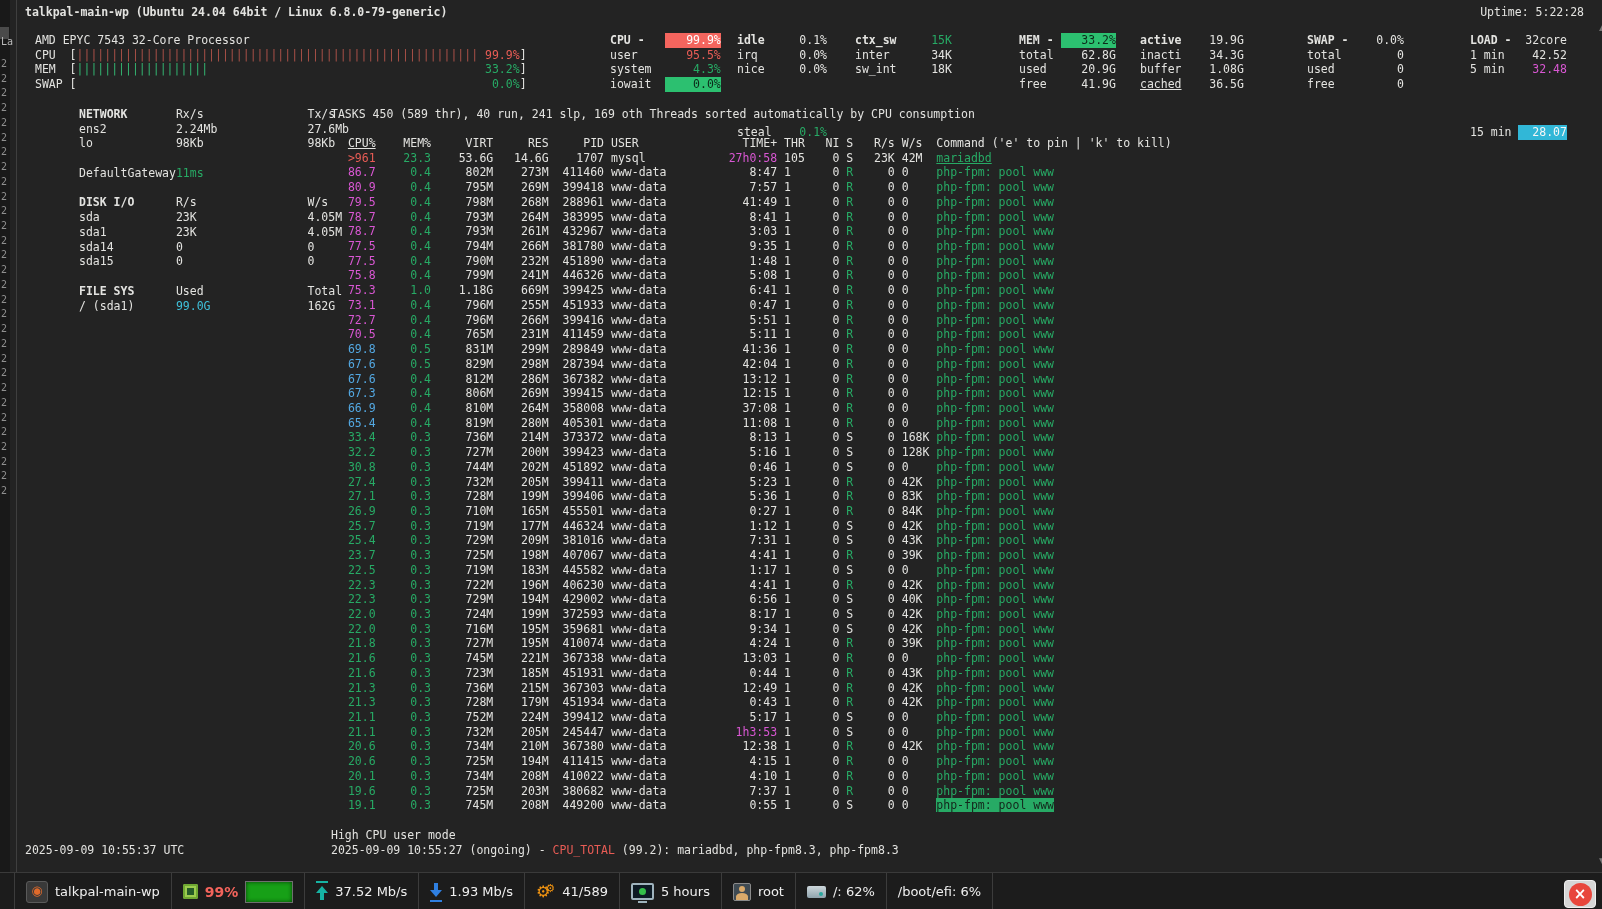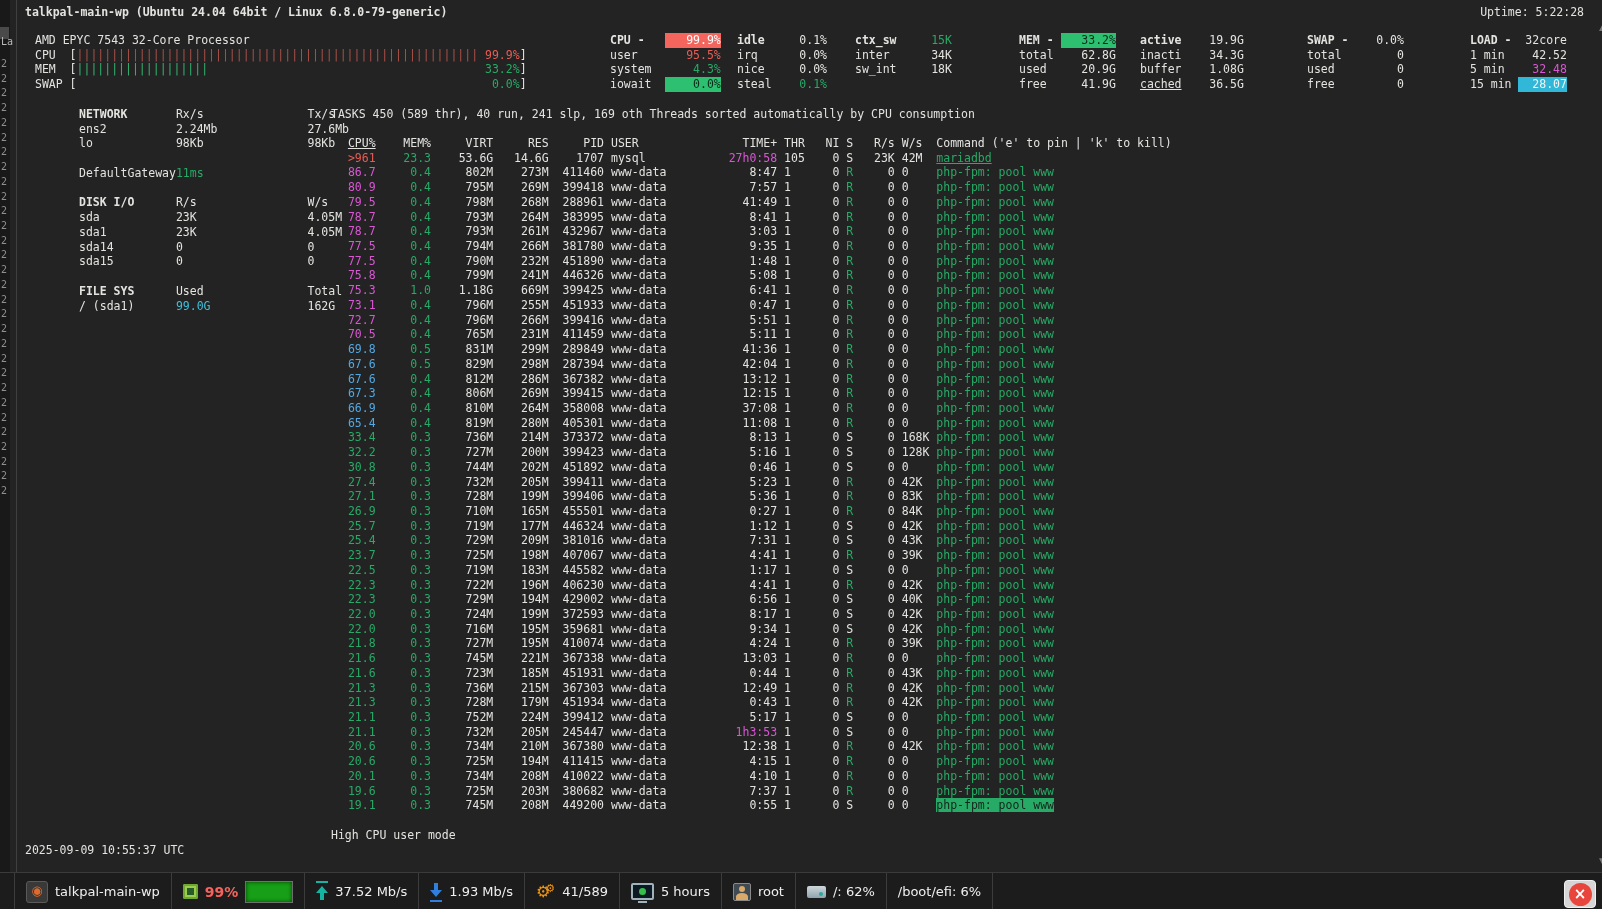--- a/index.html
+++ b/index.html
@@ -157,21 +157,21 @@
         <div class="sblock" style="left: 593px;">
           <div class="srow"><span class="sl" style="width: 8ch;">CPU -</span><span class="sv hlred" style="width: 8ch;">99.9%</span></div>
           <div class="srow"><span class="sl" style="width: 8ch;">user</span><span class="sv red" style="width: 8ch;">95.5%</span></div>
           <div class="srow"><span class="sl" style="width: 8ch;">system</span><span class="sv green" style="width: 8ch;">4.3%</span></div>
           <div class="srow"><span class="sl" style="width: 8ch;">iowait</span><span class="sv hlgreen" style="width: 8ch;">0.0%</span></div>
         </div>
         <div class="sblock" style="left: 720px;">
           <div class="srow"><span class="sl" style="width: 7ch;">idle</span><span class="sv" style="width: 6ch;">0.1%</span></div>
           <div class="srow"><span class="sl" style="width: 7ch;">irq</span><span class="sv" style="width: 6ch;">0.0%</span></div>
           <div class="srow"><span class="sl" style="width: 7ch;">nice</span><span class="sv" style="width: 6ch;">0.0%</span></div>
-          <div class="srow"><span class="sl" style="width: 7ch;">steal</span><span class="sv green" style="width: 6ch;">0.1%</span></div>
+          <div class="srow"><span class="sl" style="width: 7ch; margin-top: 48px;">steal</span><span class="sv green" style="width: 6ch;">0.1%</span></div>
         </div>
         <div class="sblock" style="left: 838px;">
           <div class="srow"><span class="sl" style="width: 7ch;">ctx_sw</span><span class="sv green" style="width: 7ch;">15K</span></div>
           <div class="srow"><span class="sl" style="width: 7ch;">inter</span><span class="sv" style="width: 7ch;">34K</span></div>
           <div class="srow"><span class="sl" style="width: 7ch;">sw_int</span><span class="sv" style="width: 7ch;">18K</span></div>
         </div>
         <div class="sblock" style="left: 1002px;">
           <div class="srow"><span class="sl" style="width: 6ch;">MEM -</span><span class="sv hlgreen" style="width: 8ch;">33.2%</span></div>
           <div class="srow"><span class="sl" style="width: 6ch;">total</span><span class="sv" style="width: 8ch;">62.8G</span></div>
           <div class="srow"><span class="sl" style="width: 6ch;">used</span><span class="sv" style="width: 8ch;">20.9G</span></div>
@@ -186,21 +186,21 @@
         <div class="sblock" style="left: 1290px;">
           <div class="srow"><span class="sl" style="width: 6ch;">SWAP -</span><span class="sv" style="width: 8ch;">0.0%</span></div>
           <div class="srow"><span class="sl" style="width: 6ch;">total</span><span class="sv" style="width: 8ch;">0</span></div>
           <div class="srow"><span class="sl" style="width: 6ch;">used</span><span class="sv" style="width: 8ch;">0</span></div>
           <div class="srow"><span class="sl" style="width: 6ch;">free</span><span class="sv" style="width: 8ch;">0</span></div>
         </div>
         <div class="sblock" style="left: 1453px;">
           <div class="srow"><span class="sl" style="width: 7ch;">LOAD -</span><span class="sv" style="width: 7ch;">32core</span></div>
           <div class="srow"><span class="sl" style="width: 7ch;">1 min</span><span class="sv" style="width: 7ch;">42.52</span></div>
           <div class="srow"><span class="sl" style="width: 7ch;">5 min</span><span class="sv magenta" style="width: 7ch;">32.48</span></div>
-          <div class="srow"><span class="sl" style="width: 7ch;">15 min</span><span class="sv hlcyan" style="width: 7ch;">28.07</span></div>
+          <div class="srow"><span class="sl" style="width: 7ch;">15 min</span><span class="sv hlcyan" style="width: 7ch; margin-top: 48px;">28.07</span></div>
         </div>
       </div>
 
     <div id="sidebar">
         <div class="side-section" style="top: 107px;">
           <div class="srow3 hdr"><span class="n">NETWORK</span><span class="v">Rx/s</span><span class="v">Tx/s</span></div>
           <div class="srow3"><span class="n">ens2</span><span class="v">2.24Mb</span><span class="v">27.6Mb</span></div>
           <div class="srow3"><span class="n">lo</span><span class="v">98Kb</span><span class="v">98Kb</span></div>
         </div>
         <div class="side-section" style="top: 165.9px;">
@@ -264,20 +264,21 @@
         <div class="prow"><span class="ra green">21.1</span><span class="ra green">0.3</span><span class="ra">752M</span><span class="ra">224M</span><span class="ra">399412</span><span class="la pl">www-data</span><span class="ra">5:17</span><span class="la pl">1</span><span class="ra">0</span><span class="la pl">S</span><span class="ra">0</span><span class="la pl">0</span><span class="la pl green"><span>php-fpm: pool www</span></span></div>
         <div class="prow"><span class="ra green">21.1</span><span class="ra green">0.3</span><span class="ra">732M</span><span class="ra">205M</span><span class="ra">245447</span><span class="la pl">www-data</span><span class="ra magenta">1h3:53</span><span class="la pl">1</span><span class="ra">0</span><span class="la pl">S</span><span class="ra">0</span><span class="la pl">0</span><span class="la pl green"><span>php-fpm: pool www</span></span></div>
         <div class="prow"><span class="ra green">20.6</span><span class="ra green">0.3</span><span class="ra">734M</span><span class="ra">210M</span><span class="ra">367380</span><span class="la pl">www-data</span><span class="ra">12:38</span><span class="la pl">1</span><span class="ra">0</span><span class="la pl green">R</span><span class="ra">0</span><span class="la pl">42K</span><span class="la pl green"><span>php-fpm: pool www</span></span></div>
         <div class="prow"><span class="ra green">20.6</span><span class="ra green">0.3</span><span class="ra">725M</span><span class="ra">194M</span><span class="ra">411415</span><span class="la pl">www-data</span><span class="ra">4:15</span><span class="la pl">1</span><span class="ra">0</span><span class="la pl green">R</span><span class="ra">0</span><span class="la pl">0</span><span class="la pl green"><span>php-fpm: pool www</span></span></div>
         <div class="prow"><span class="ra green">20.1</span><span class="ra green">0.3</span><span class="ra">734M</span><span class="ra">208M</span><span class="ra">410022</span><span class="la pl">www-data</span><span class="ra">4:10</span><span class="la pl">1</span><span class="ra">0</span><span class="la pl green">R</span><span class="ra">0</span><span class="la pl">0</span><span class="la pl green"><span>php-fpm: pool www</span></span></div>
         <div class="prow"><span class="ra green">19.6</span><span class="ra green">0.3</span><span class="ra">725M</span><span class="ra">203M</span><span class="ra">380682</span><span class="la pl">www-data</span><span class="ra">7:37</span><span class="la pl">1</span><span class="ra">0</span><span class="la pl green">R</span><span class="ra">0</span><span class="la pl">0</span><span class="la pl green"><span>php-fpm: pool www</span></span></div>
         <div class="prow"><span class="ra green">19.1</span><span class="ra green">0.3</span><span class="ra">745M</span><span class="ra">208M</span><span class="ra">449200</span><span class="la pl">www-data</span><span class="ra">0:55</span><span class="la pl">1</span><span class="ra">0</span><span class="la pl">S</span><span class="ra">0</span><span class="la pl">0</span><span class="la pl green"><span class="cmd-hl">php-fpm: pool www</span></span></div>
       </div>
 
     <div class="t-line" style="left:314px;top:828px">High CPU user mode</div>
+    <div class="t-line" style="left:314px;top:843px"><span>2025-09-09 10:55:27 (ongoing) - </span><span class="red">CPU_TOTAL</span><span> (99.2): mariadbd, php-fpm8.3, php-fpm8.3</span></div>
     <div class="t-line" style="left:8px;top:843px">2025-09-09 10:55:37 UTC</div>
 
     <div class="scroll-arrow" style="top:22px">▲</div>
     <div class="scroll-arrow" style="top:856px">▼</div>
   </div>
 
   <div class="taskbar">
     <div class="tb-pad"></div>
 
     <div class="tb-item">

